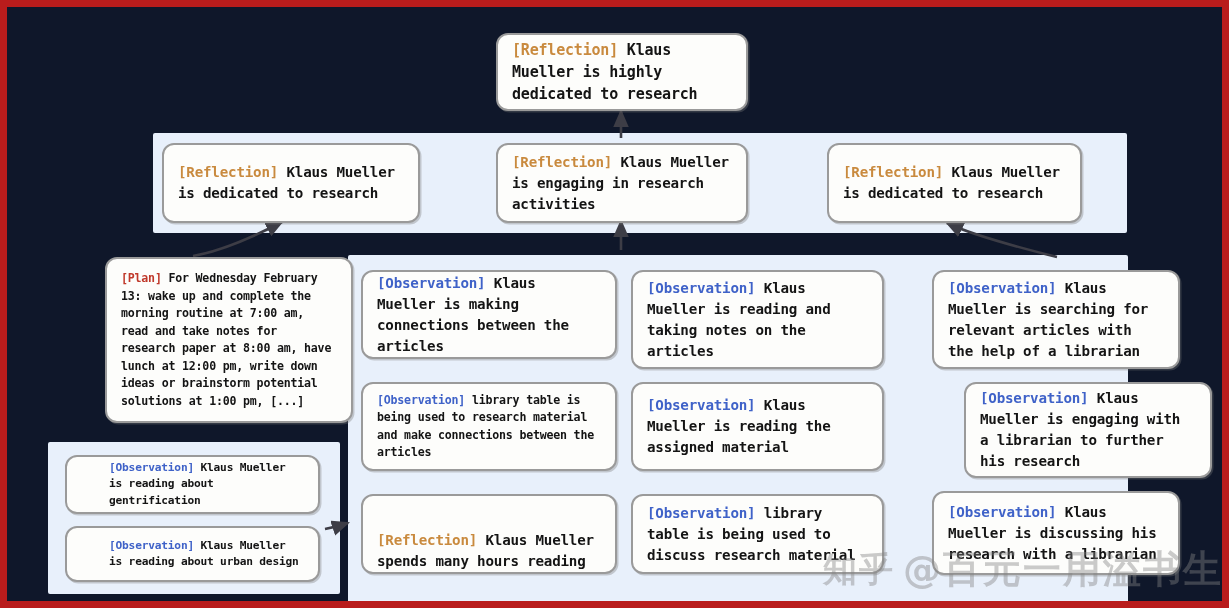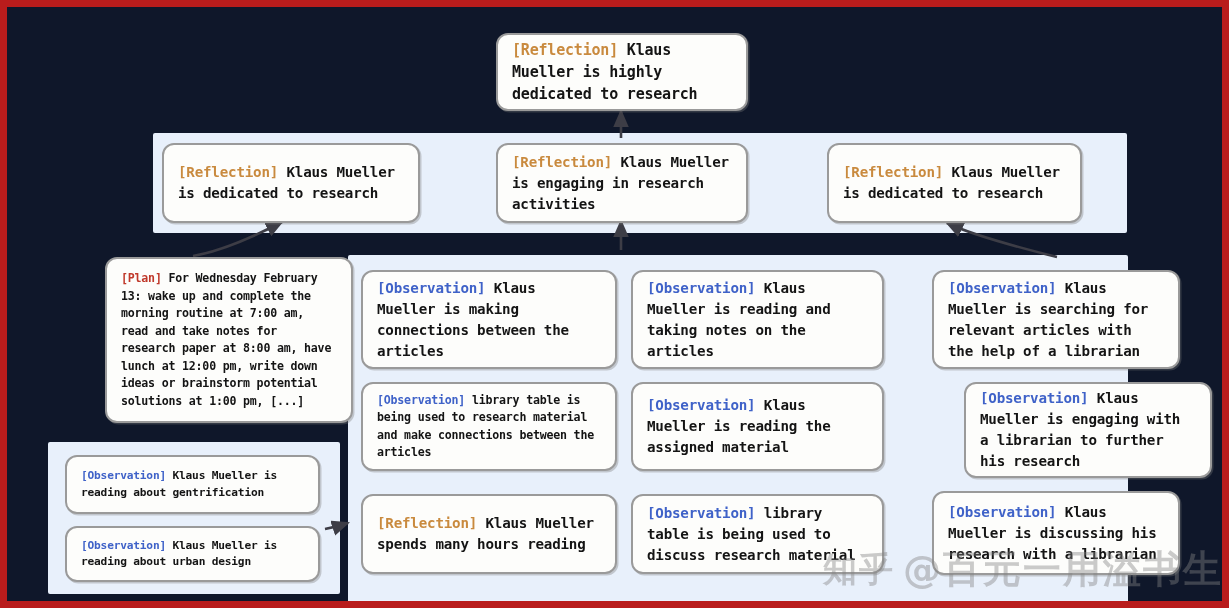--- a/index.html
+++ b/index.html
@@ -41,21 +41,21 @@
   .node .inner { padding: 0 14px; width: 100%; box-sizing: border-box; }
   .tag-reflection { color: #c98a3e; }
   .tag-observation { color: #3f62c8; }
   .tag-plan { color: #c0392b; }
   .txt { white-space: pre-wrap; }
 
   
   .f15 { font-size: 15px; line-height: 22px; }
   .f14 { font-size: 14.2px; line-height: 21px; }
   .f115 { font-size: 11.6px; line-height: 17.5px; }
-  .f11 { font-size: 11.2px; line-height: 16.5px; }
+  .f11 { font-size: 11.2px; line-height: 16.5px; padding-left: 28px; }
 
   svg.arrows {
     position: absolute; left: 0; top: 0;
     width: 1229px; height: 608px;
     pointer-events: none;
   }
   .watermark {
     position: absolute;
     font-family: "DejaVu Sans", sans-serif;
     color: rgba(130,130,130,0.42);
@@ -126,31 +126,31 @@
     <div class="inner">
       <span class="tag-observation">[Observation]</span><span class="txt"> Klaus Mueller is reading about gentrification</span>
     </div>
   </div>
   <div class="node f11" style="left:58px; top:519px; width:255px; height:56px;">
     <div class="inner">
       <span class="tag-observation">[Observation]</span><span class="txt"> Klaus Mueller is reading about urban design</span>
     </div>
   </div>
 
-  <div class="node f14" style="left:354px; top:263px; width:256px; height:99px;">
+  <div class="node f14" style="left:354px; top:263px; width:256px; height:89px;">
     <div class="inner">
       <span class="tag-observation">[Observation]</span><span class="txt"> Klaus Mueller is making connections between the articles</span>
     </div>
   </div>
   <div class="node f115" style="left:354px; top:375px; width:256px; height:89px;">
     <div class="inner">
       <span class="tag-observation">[Observation]</span><span class="txt"> library table is being used to research material and make connections between the articles</span>
     </div>
   </div>
-  <div class="node f14" style="left:354px; top:487px; width:256px; height:80px;">
+  <div class="node f14" style="left:354px; top:487px; width:256px; height:80px;align-items:flex-end;">
     <div class="inner">
       <span class="tag-reflection">[Reflection]</span><span class="txt"> Klaus Mueller spends many hours reading</span>
     </div>
   </div>
 
   <div class="node f14" style="left:624px; top:263px; width:253px; height:99px;">
     <div class="inner">
       <span class="tag-observation">[Observation]</span><span class="txt"> Klaus Mueller is reading and taking notes on the articles</span>
     </div>
   </div>

